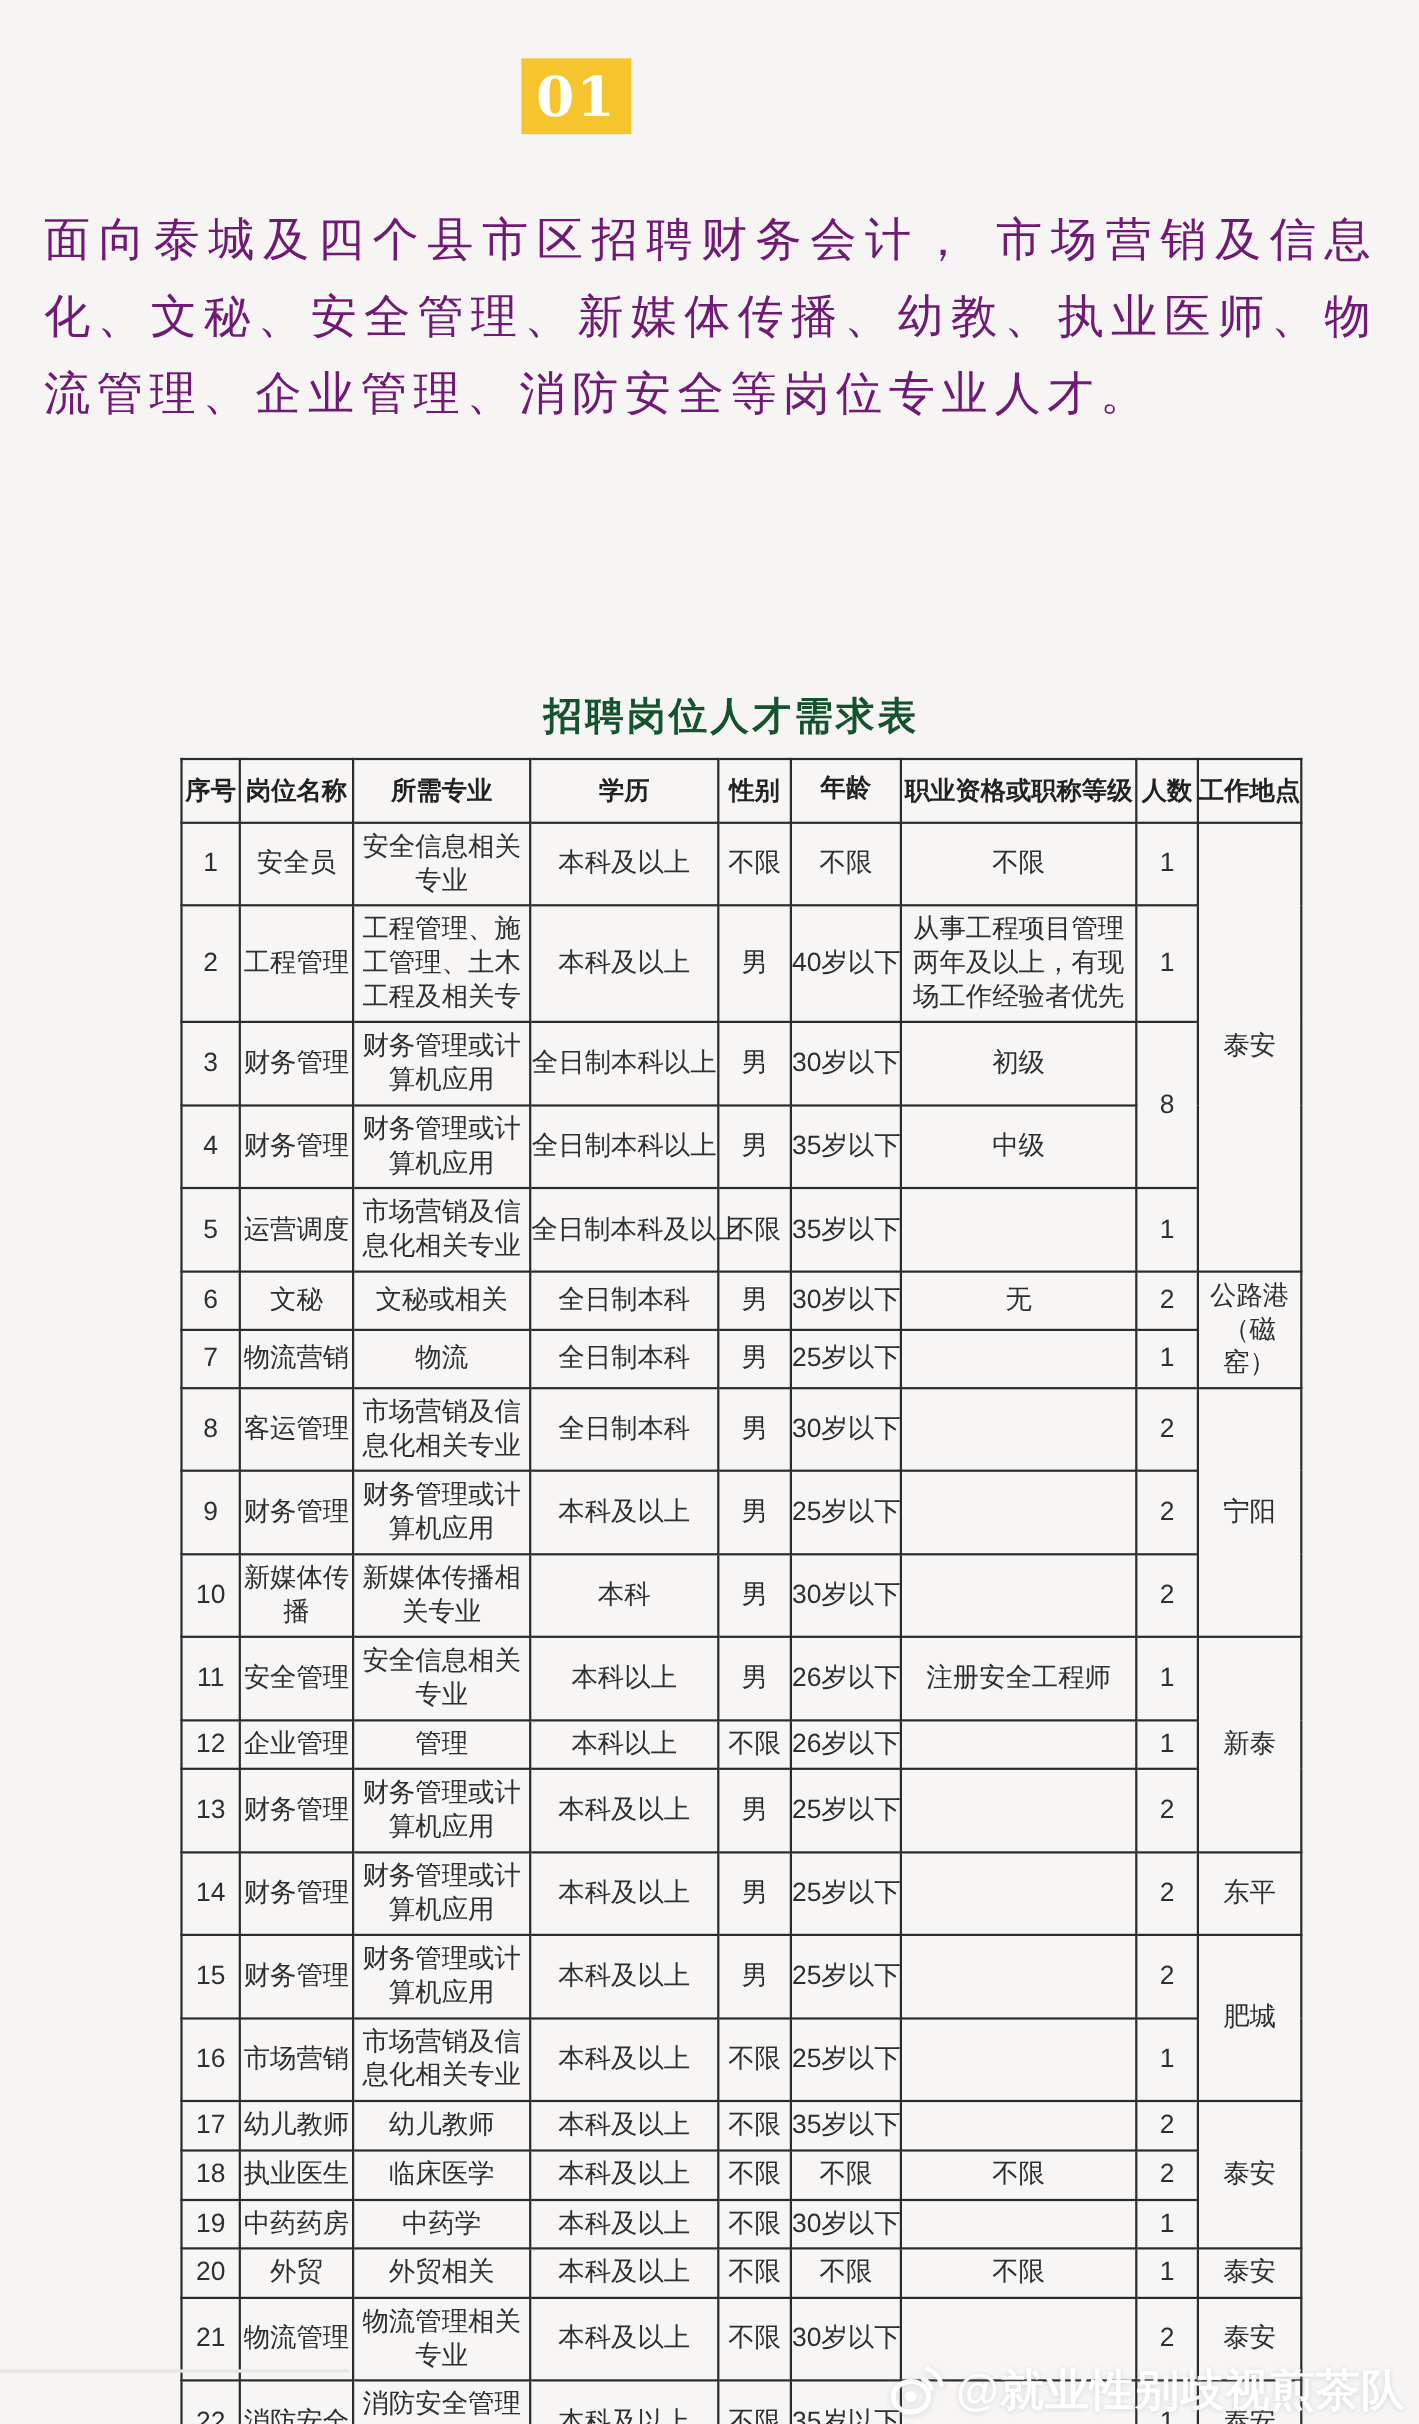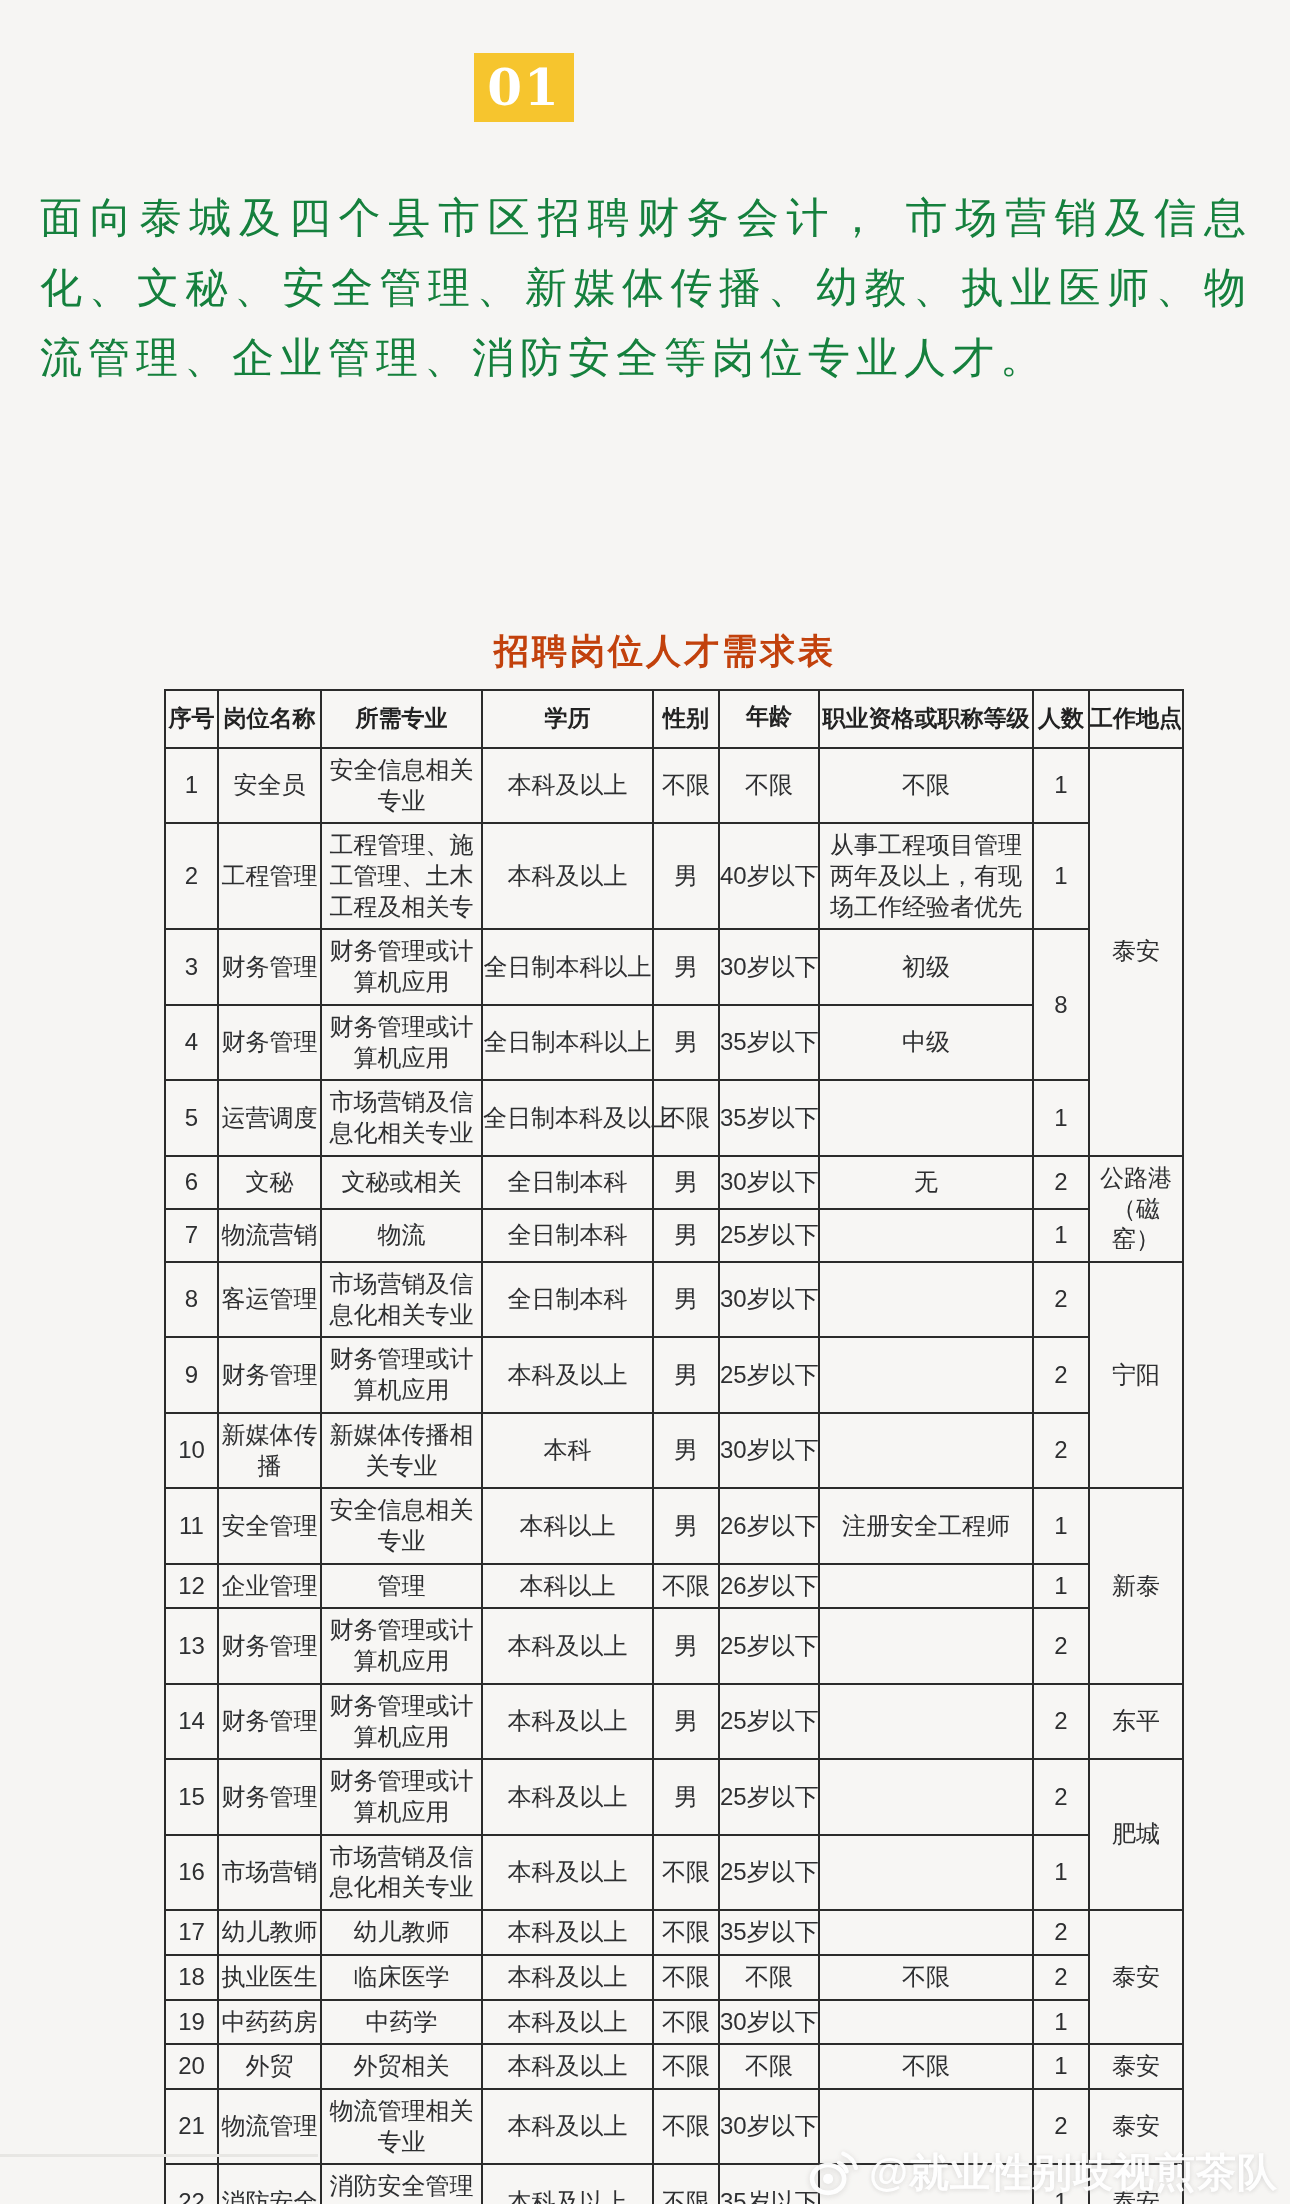--- a/index.html
+++ b/index.html
@@ -23,27 +23,27 @@
     position:relative;
   }
   .tri-wrap{position:absolute;right:-47px;top:-30px;width:48px;height:32px;}
   .tri-yellow{position:absolute;left:0;top:0;width:100%;height:100%;
     background:#f8dc66;clip-path:polygon(9% 3%,39% 3%,17% 97%);}
   .tri-blue{position:absolute;left:0;top:0;width:100%;height:100%;
     background:#76c0e8;clip-path:polygon(100% 30%,100% 97%,25% 97%);}
   
   .intro{
     position:absolute;top:183px;left:40px;width:1212px;
-    color:#15803d;font-size:42px;line-height:70px;letter-spacing:6px;
+    color:#701a75;font-size:42px;line-height:70px;letter-spacing:6px;
     text-align:justify;word-break:break-all;
   }
   
   .table-section{position:absolute;top:628px;left:164px;width:1002px;}
   .table-title{
-    text-align:center;font-size:35px;font-weight:bold;color:#c2410c;
+    text-align:center;font-size:35px;font-weight:bold;color:#14532d;
     letter-spacing:3px;margin:0 0 14px 0;
   }
   table.req{
     border-collapse:collapse;width:1000px;table-layout:fixed;
     background:#f7f6f4;
   }
   table.req th,table.req td{
     border:2px solid #2b2b2b;text-align:center;vertical-align:middle;
     color:#2e2f31;
   }

